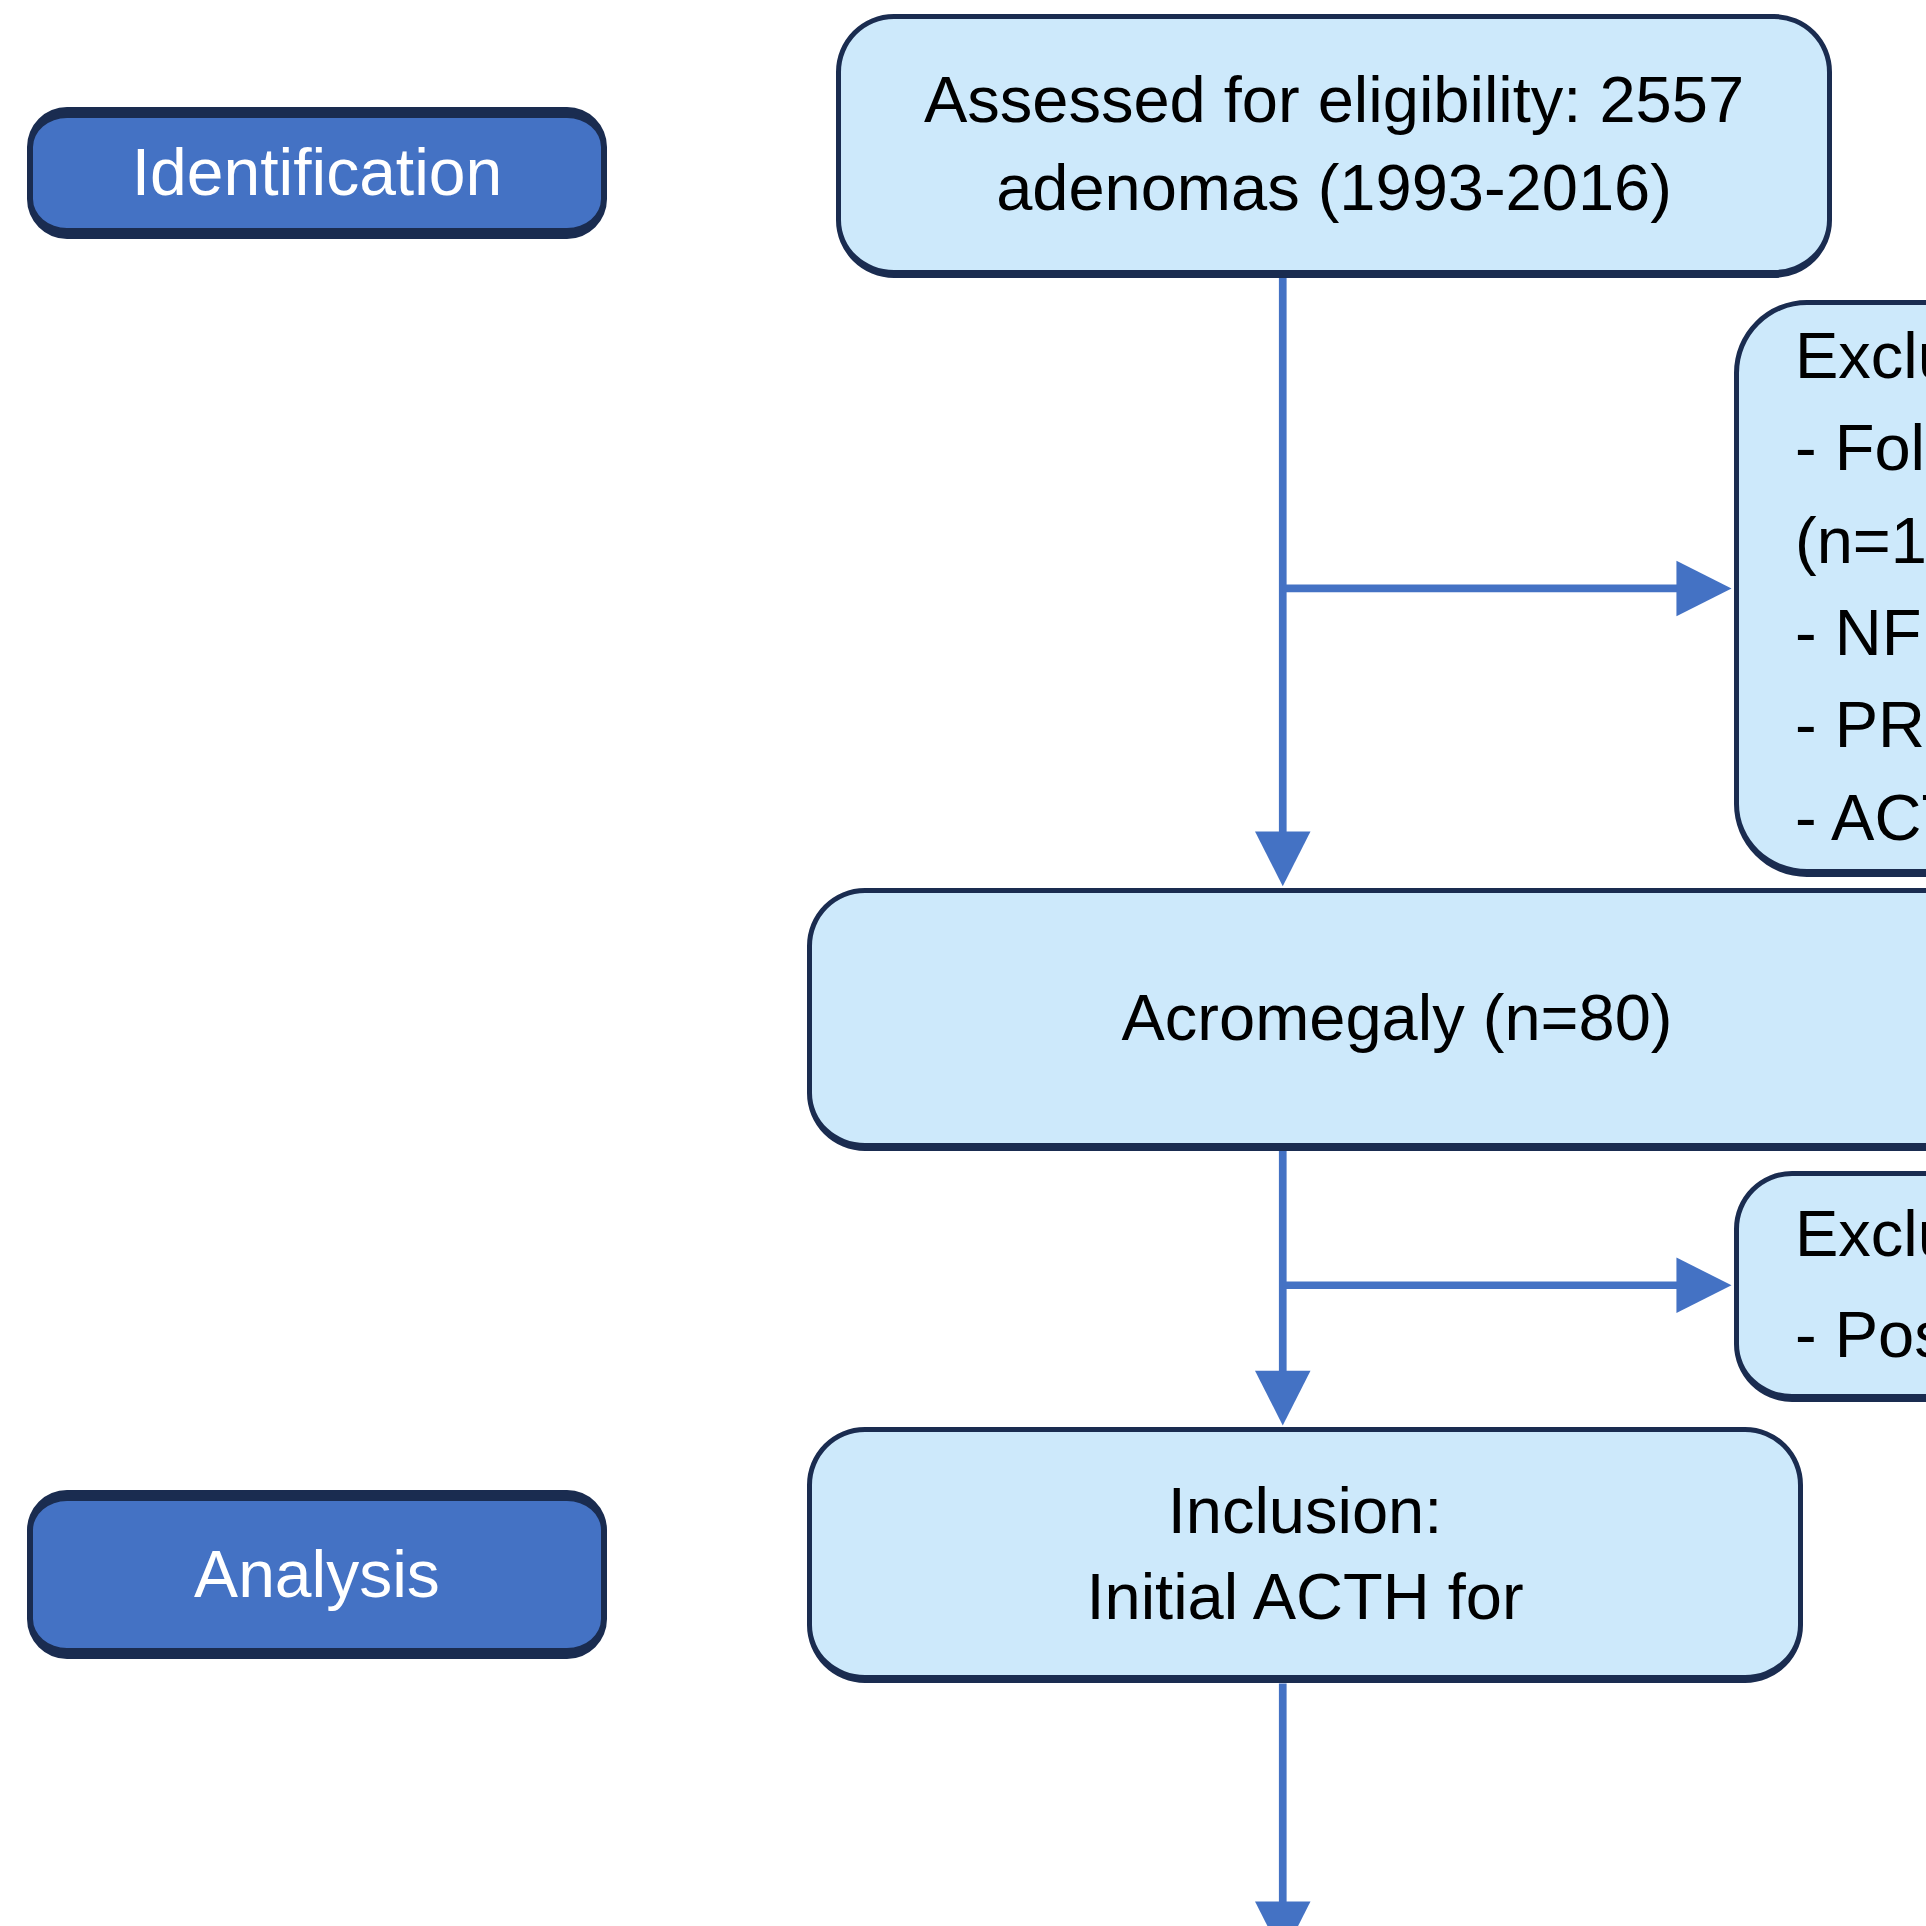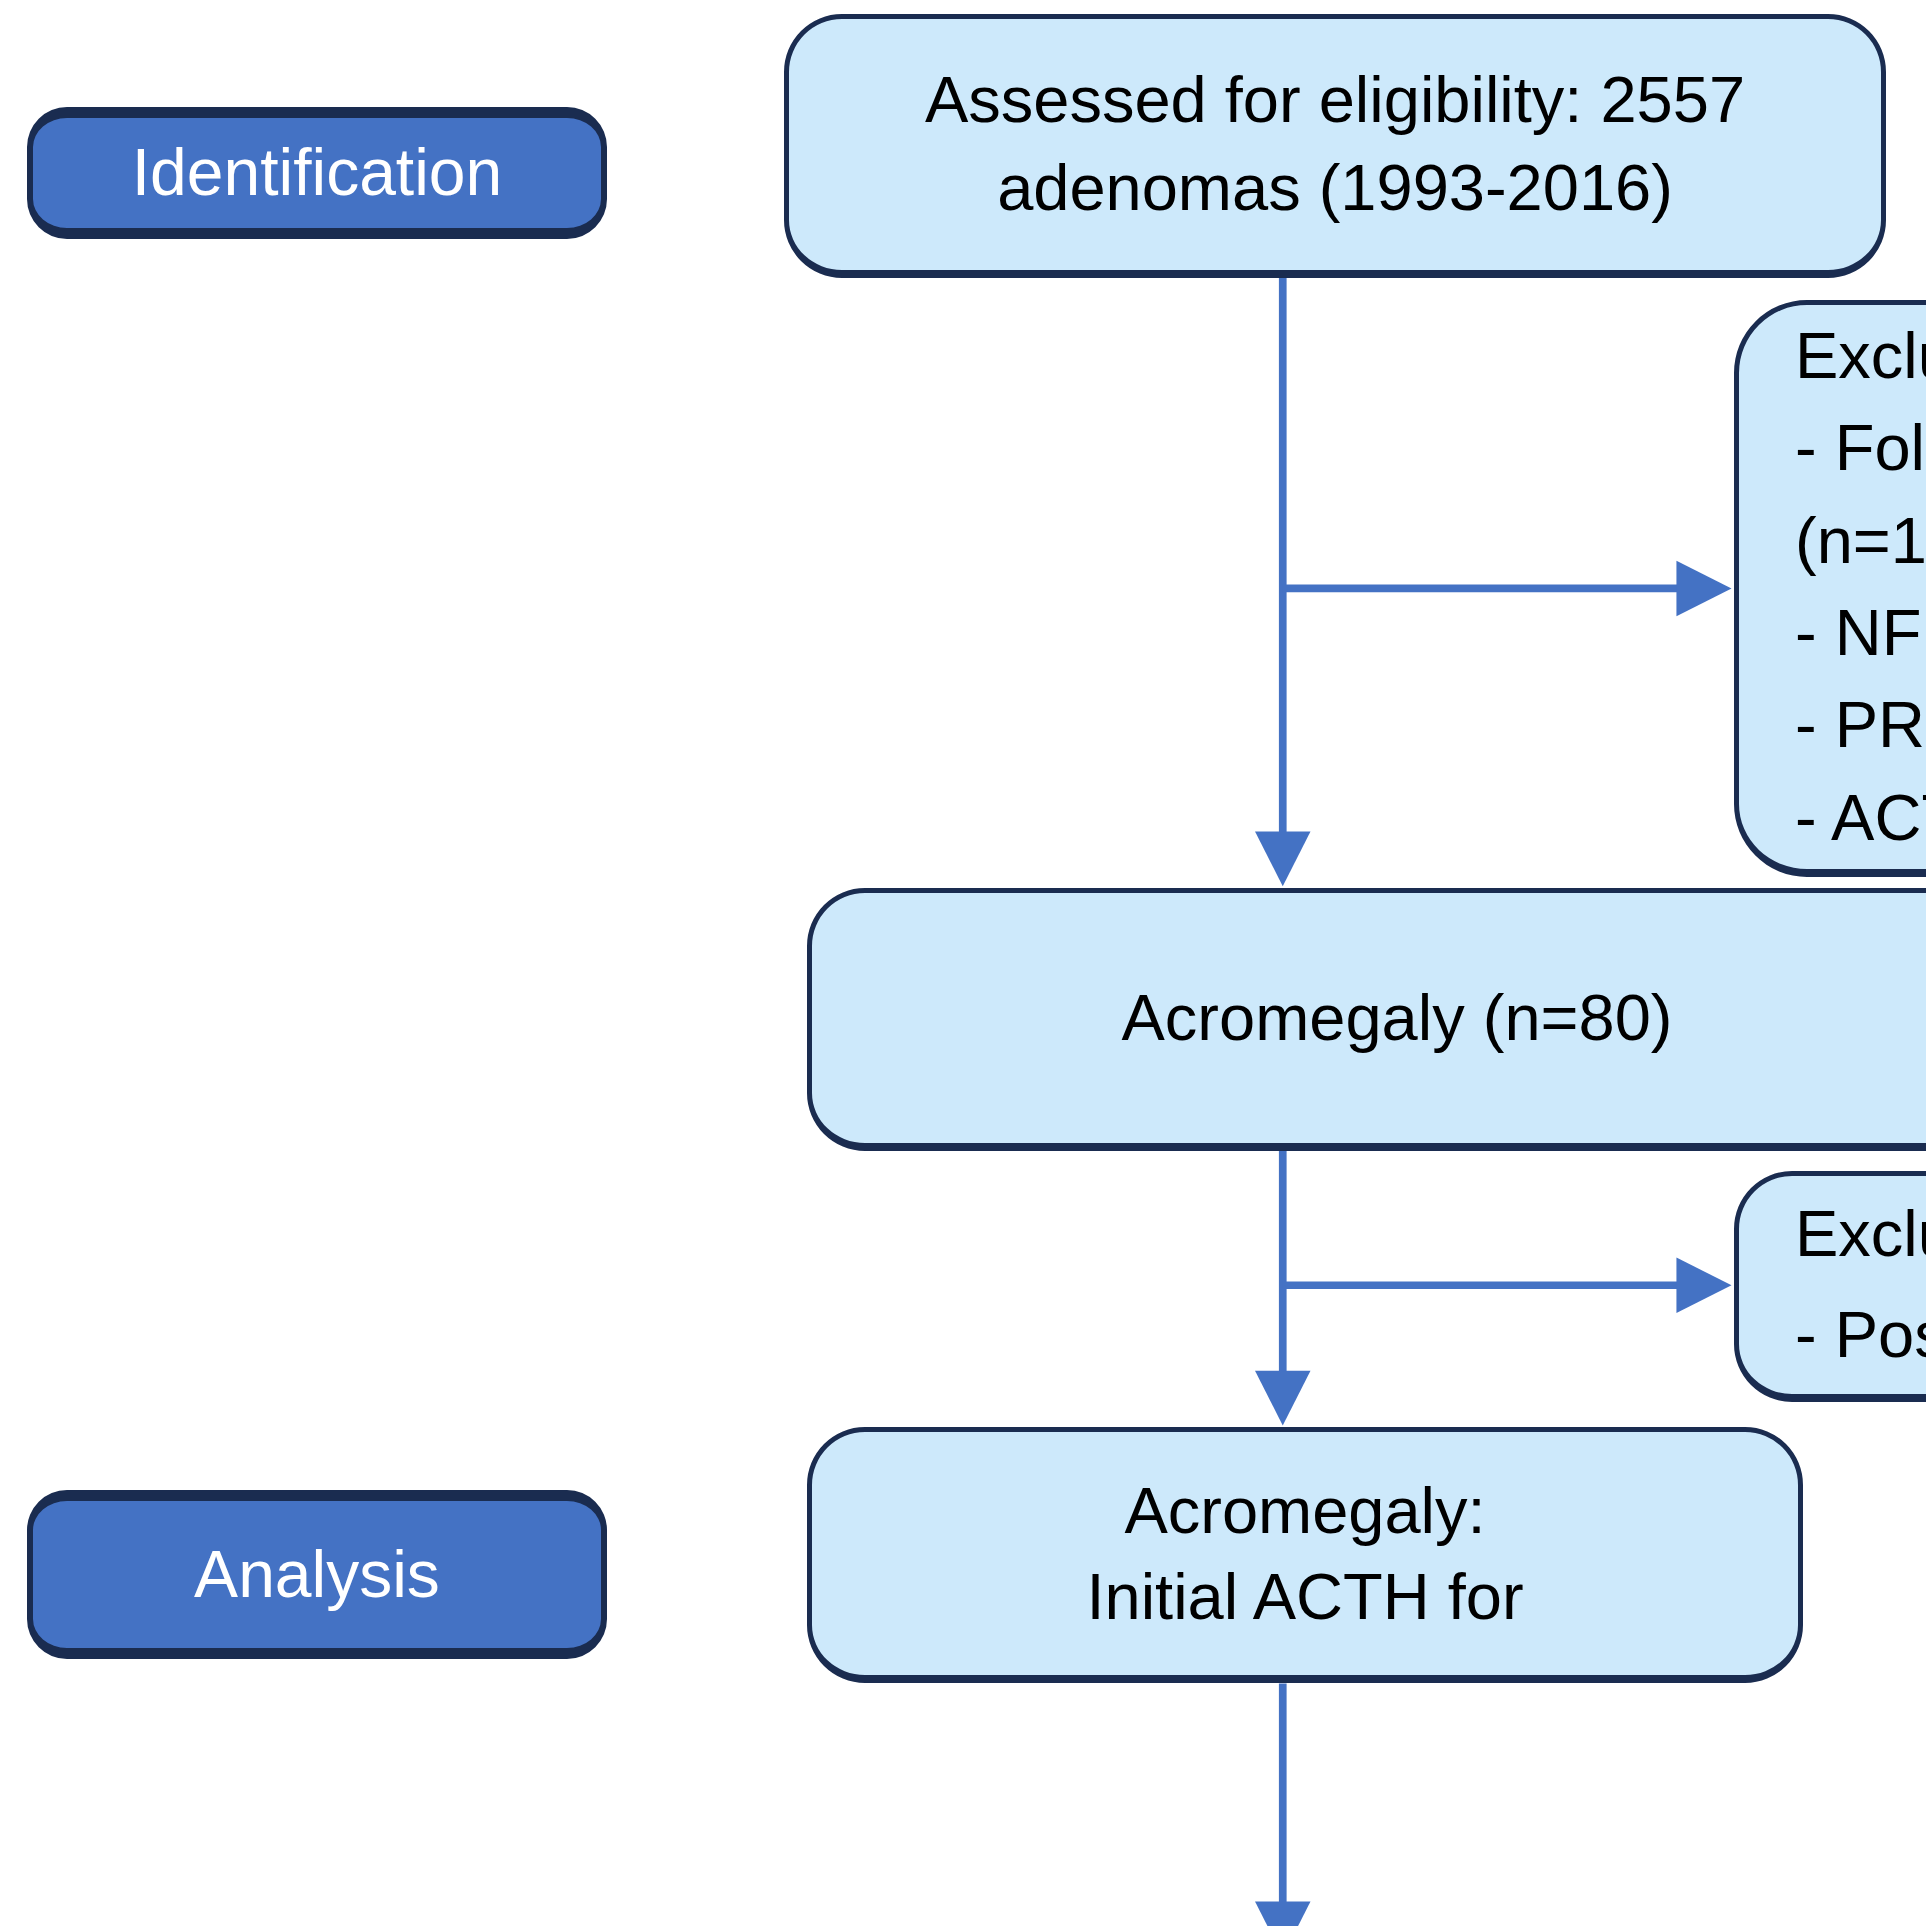--- a/index.html
+++ b/index.html
@@ -52,21 +52,21 @@
     align-items:flex-start;
     text-align:left;
     padding-left:56px;
     padding-right:31px;
   }
   
   #stage-identification{left:27px;  top:107px;  width:580px; height:132px;}
   #stage-inclusion     {left:27px;  top:932px; width:580px; height:169px;}
   #stage-analysis      {left:27px;  top:1490px; width:580px; height:169px;}
 
-  #box-eligibility {left:784px; top:13.5px;   width:1102px; height:264px;}
+  #box-eligibility {left:836px; top:13.5px;   width:996px; height:264px;}
   #box-excluding1  {left:1734px; top:300px;  width:988px; height:577px; border-radius:73px; line-height:1.42;}
   #box-acromegaly  {left:807px; top:888px; width:1180px; height:263px;}
   #box-excluding2  {left:1734px; top:1171px; width:988px; height:231px;  line-height:1.55;}
   #box-including   {left:807px; top:1427px; width:996px; height:256px;  line-height:1.32;}
 
   #arrow-layer{position:absolute;left:0;top:0;width:2730px;height:2178px;}
   #arrow-layer line{stroke:var(--arrow);stroke-width:20px;}
   #arrow-layer polygon{fill:var(--arrow);}
 </style>
 </head>
@@ -126,18 +126,18 @@
   <div class="box light" id="box-acromegaly">
     <span>Acromegaly (n=80)</span>
   </div>
 
   <div class="box light left-align" id="box-excluding2">
     <span>Excluding:</span>
     <span>- Post-operation (n=47)</span>
   </div>
 
   <div class="box light" id="box-including">
-    <span>Acromegaly:</span>
+    <span>Inclusion:</span>
     <span>Initial ACTH for</span>
   </div>
 
 </div>
 
 
 </body></html>

